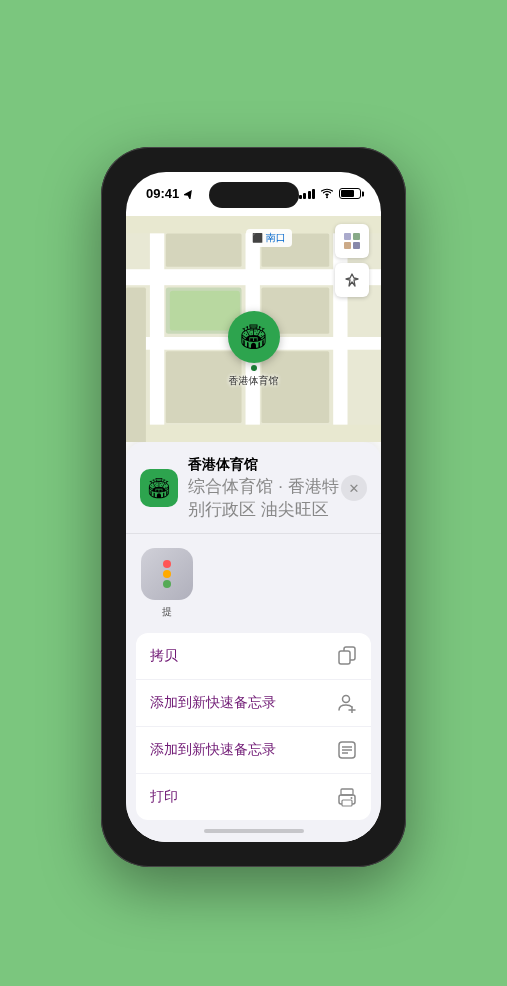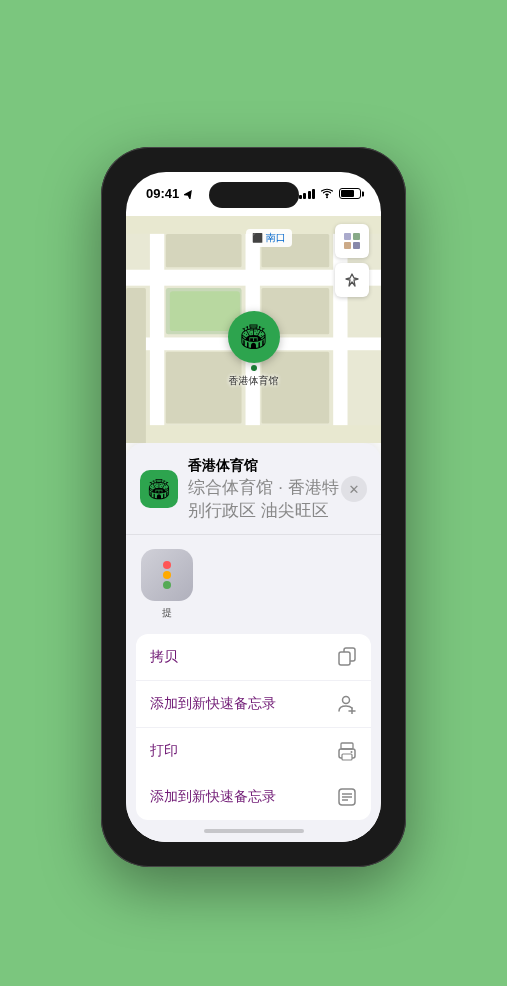--- a/index.html
+++ b/index.html
@@ -488,40 +488,40 @@
         <div class="action-item">
           <span class="action-label">添加到新快速备忘录</span>
           <svg width="20" height="20" viewBox="0 0 20 20">
             <circle cx="9" cy="6" r="3.5" fill="none" stroke="#888" stroke-width="1.5"></circle>
             <path d="M2 17 Q2 12 9 12 Q13 12 15 14" fill="none" stroke="#888" stroke-width="1.5" stroke-linecap="round"></path>
             <line x1="15" y1="14" x2="15" y2="20" stroke="#888" stroke-width="1.5" stroke-linecap="round"></line>
             <line x1="12" y1="17" x2="18" y2="17" stroke="#888" stroke-width="1.5" stroke-linecap="round"></line>
           </svg>
         </div>
 
+        <div class="action-item">
+          <span class="action-label">添加到新快速备忘录</span>
+          <svg width="20" height="20" viewBox="0 0 20 20">
+            <rect x="2" y="2" width="16" height="16" rx="3" fill="none" stroke="#888" stroke-width="1.5"></rect>
+            <line x1="5" y1="7" x2="15" y2="7" stroke="#888" stroke-width="1.3"></line>
+            <line x1="5" y1="10" x2="15" y2="10" stroke="#888" stroke-width="1.3"></line>
+            <line x1="5" y1="13" x2="11" y2="13" stroke="#888" stroke-width="1.3"></line>
+          </svg>
+        </div>
+
         <div class="action-item" style="border-bottom:none;">
           <span class="action-label">打印</span>
           <svg width="20" height="20" viewBox="0 0 20 20">
             <rect x="4" y="2" width="12" height="6" rx="1" fill="none" stroke="#888" stroke-width="1.3"></rect>
             <rect x="2" y="8" width="16" height="9" rx="2" fill="none" stroke="#888" stroke-width="1.5"></rect>
             <rect x="5" y="13" width="10" height="6" rx="1" fill="#fff" stroke="#888" stroke-width="1.2"></rect>
             <circle cx="14.5" cy="11" r="1" fill="#888"></circle>
           </svg>
         </div>
 
-        <div class="action-item">
-          <span class="action-label">添加到新快速备忘录</span>
-          <svg width="20" height="20" viewBox="0 0 20 20">
-            <rect x="2" y="2" width="16" height="16" rx="3" fill="none" stroke="#888" stroke-width="1.5"></rect>
-            <line x1="5" y1="7" x2="15" y2="7" stroke="#888" stroke-width="1.3"></line>
-            <line x1="5" y1="10" x2="15" y2="10" stroke="#888" stroke-width="1.3"></line>
-            <line x1="5" y1="13" x2="11" y2="13" stroke="#888" stroke-width="1.3"></line>
-          </svg>
-        </div>
-
       </div>
 
       <div class="home-indicator">
         <div class="home-bar"></div>
       </div>
 
     </div>
   </div>
 </div>
 

